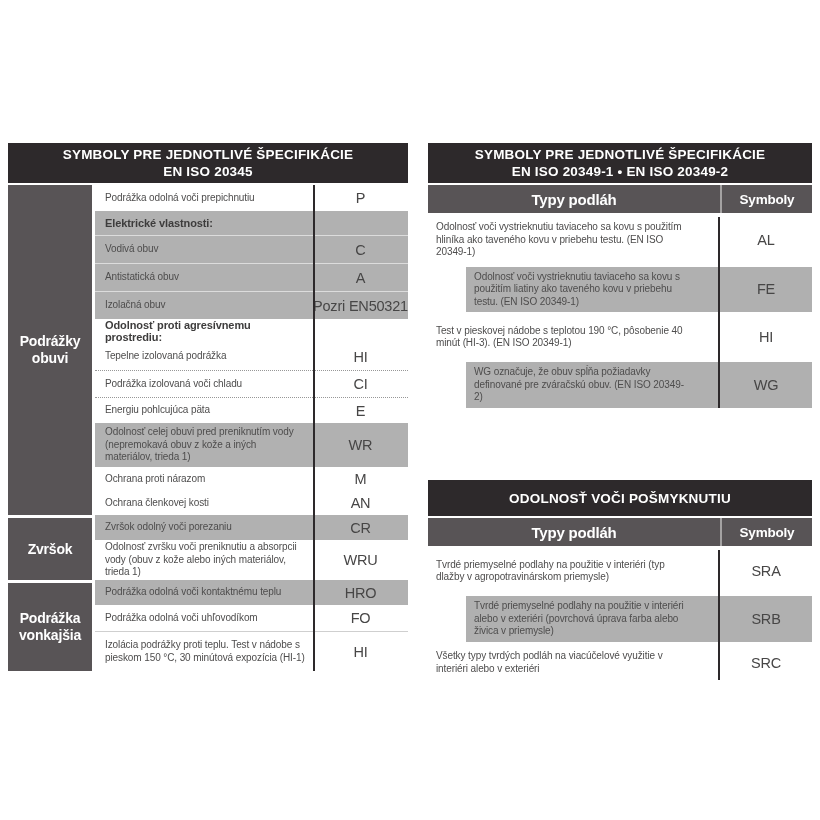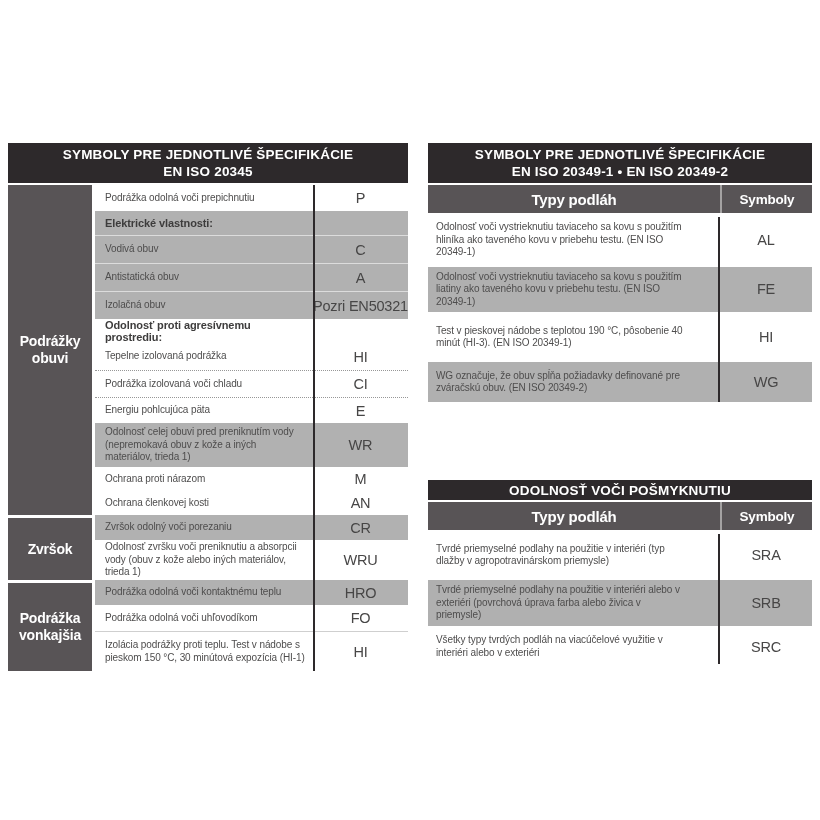--- a/index.html
+++ b/index.html
@@ -45,36 +45,36 @@
   .bold-row { font-weight:bold; font-size:11px; color:#3d3c3c; }
   .sep-faint { border-top:1px solid rgba(255,255,255,0.55); }
   .sep-dot { border-top:1px dotted #979797;text-align:center; }
   .sep-lt { border-top:1px solid #cfcfcf; }
 
   
   .rt { position:absolute; left:428px; width:384px; }
   .rt1 { top:143px; }
   .rt2 { top:480px; }
   .rt-header2 { height:40px; }
-  .rt-header1 { height:20px; font-size:13.5px; }
+  .rt-header1 { height:36px; font-size:13.5px; }
   .rt-sub { display:flex; height:28px; background:#585456; margin-top:2px; }
   .rt-sub-col1 {
     flex:1; display:flex; align-items:center; justify-content:center;
     color:#ffffff; font-weight:bold; font-size:15px; letter-spacing:-0.2px;
   }
   .rt-sub-col2 {
     width:90px; border-left:2px solid #a4a2a2; display:flex; align-items:center; justify-content:center;
     color:#ffffff; font-weight:bold; font-size:13.5px; letter-spacing:-0.2px;
   }
   .rt-body { position:relative; }
   .rt-divider { position:absolute; left:290px; top:0; bottom:0; width:2px; background:#2d292b; }
   .rt-row { display:flex; margin-top:4px; }
   .rt-desc { flex:1; padding:4px 12px 4px 8px; }
   .rt-sym { width:92px;padding-left:20px; }
-  .rg { background:#b0b0b0; }
+  .rg { background:#b0b0b0;margin-left:38px; }
   .rw { background:#ffffff; }
   .h40 { min-height:40px; } .h42 { min-height:42px; } .h34 { min-height:34px; }
 </style>
 </head>
 <body>
 
 <div class="page">
 
   <div class="left-table">
     <div class="tbl-header lt-header">

